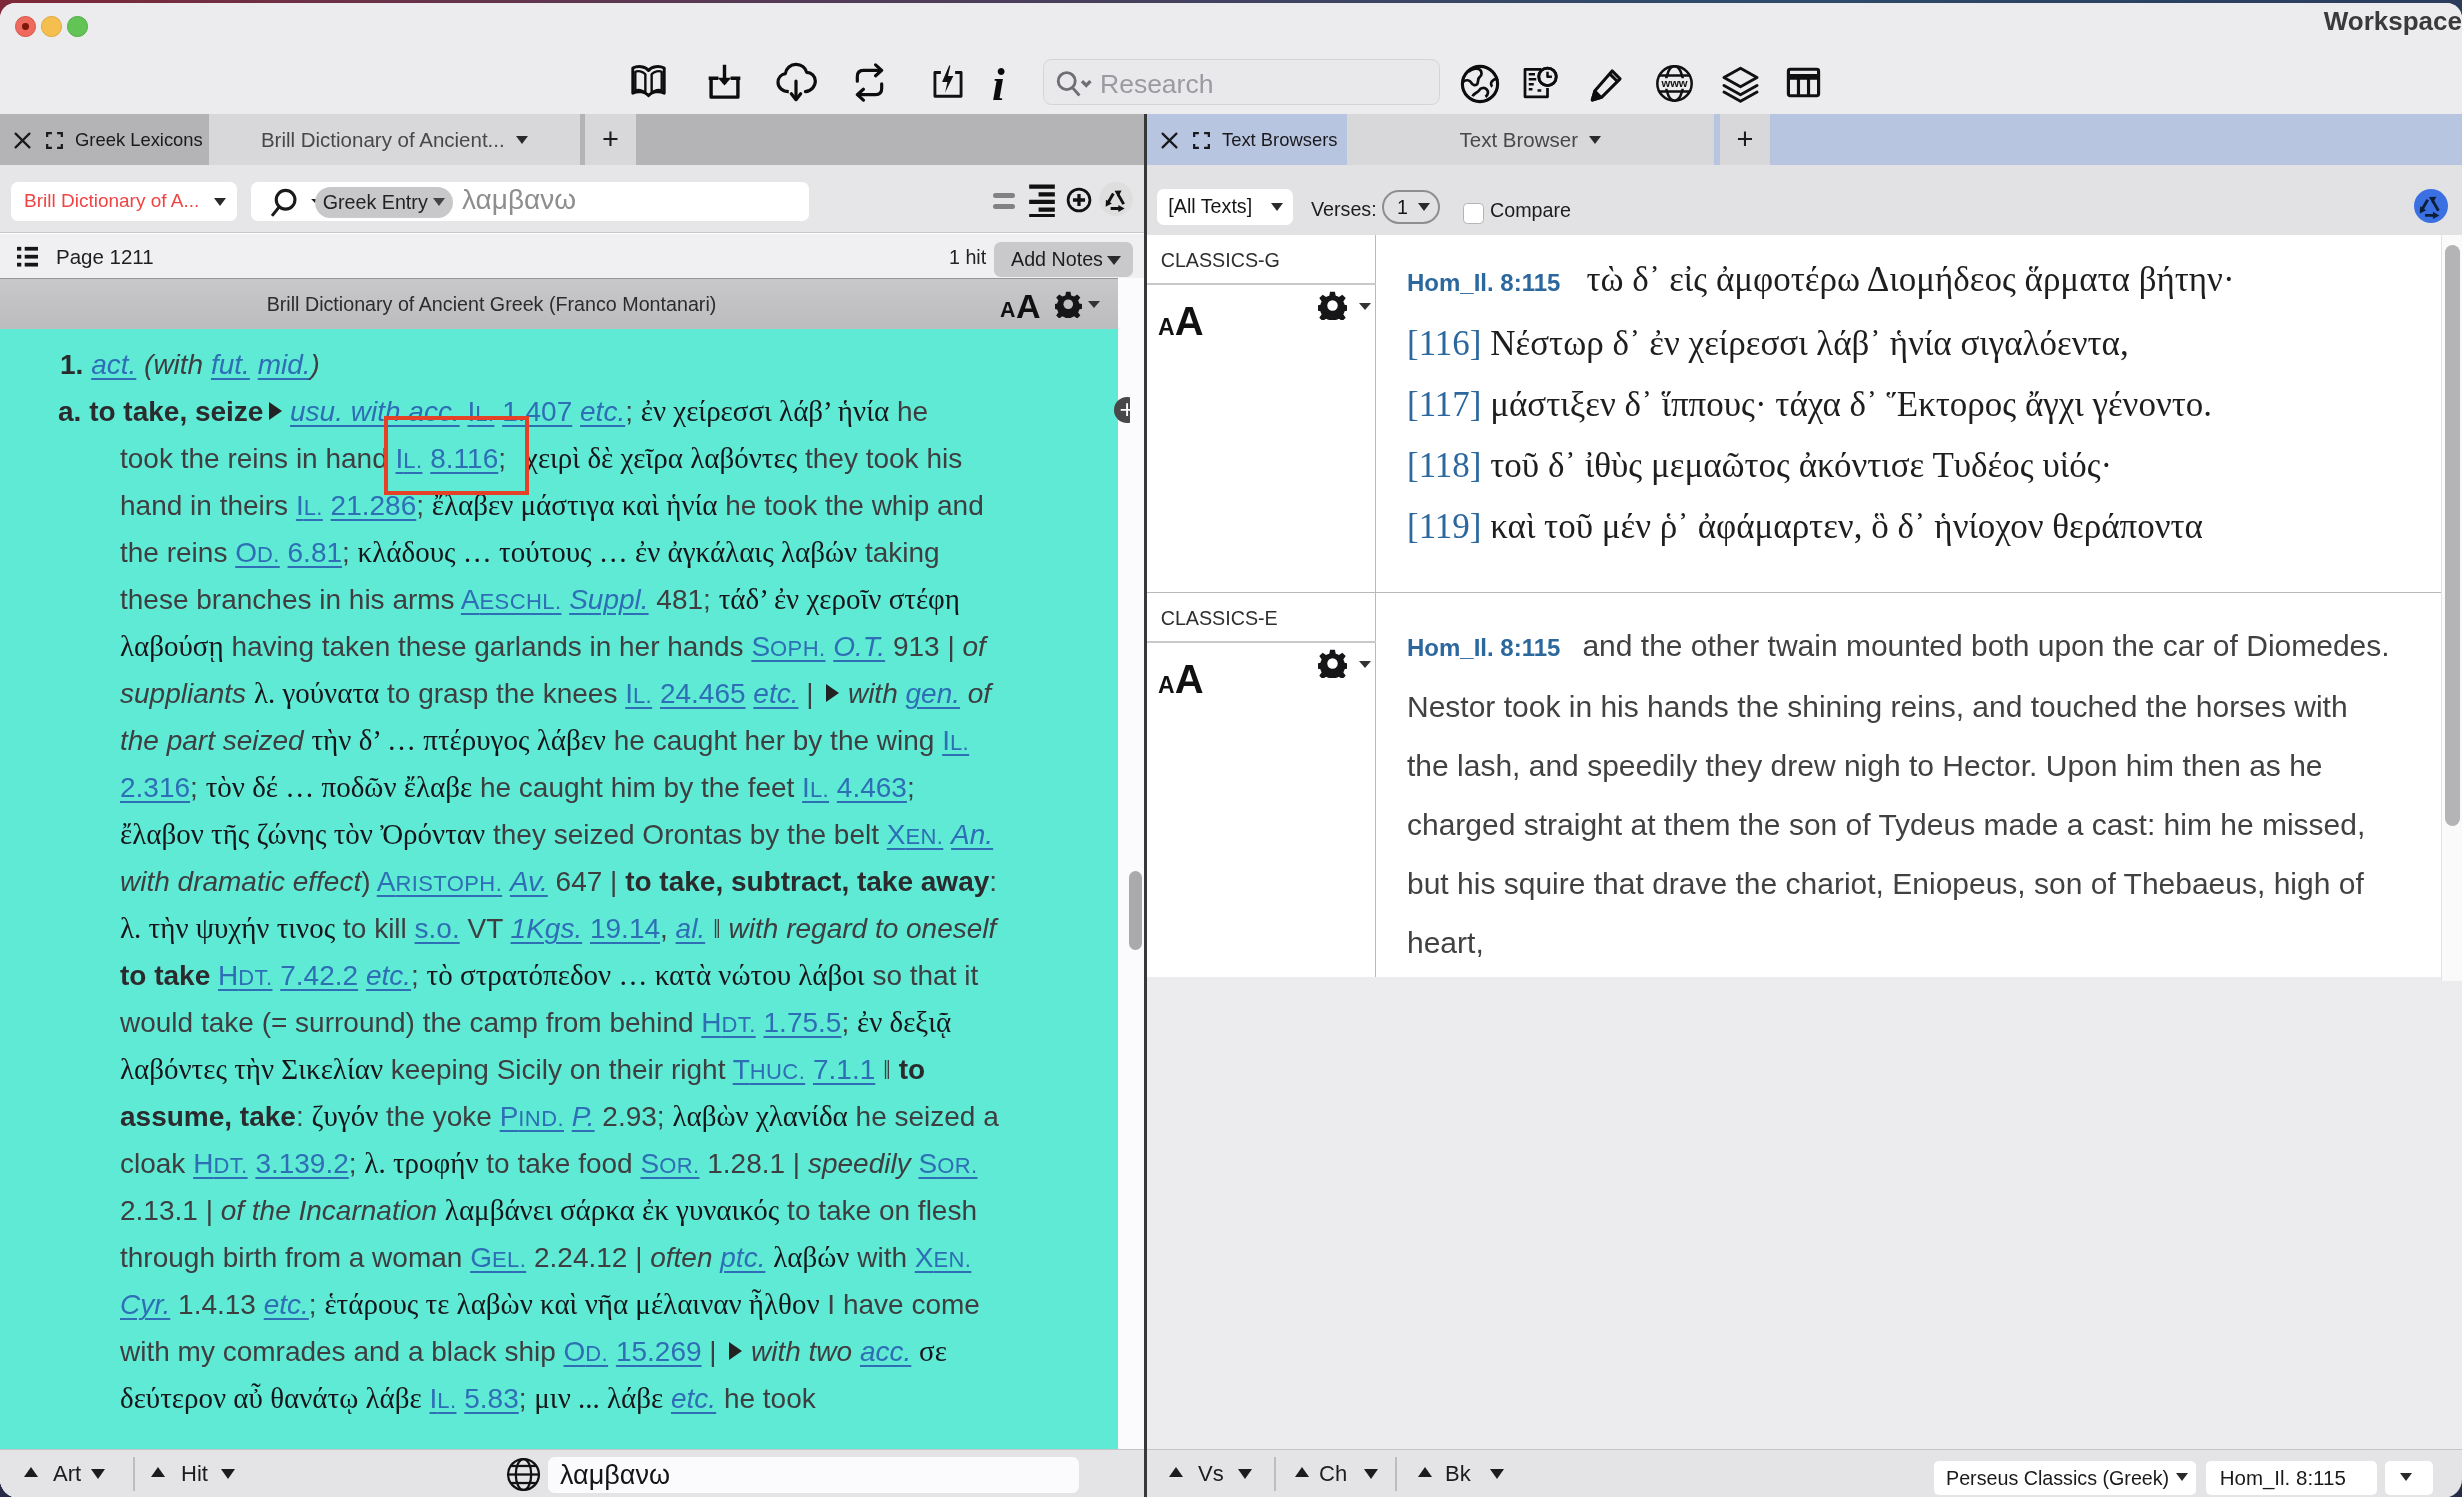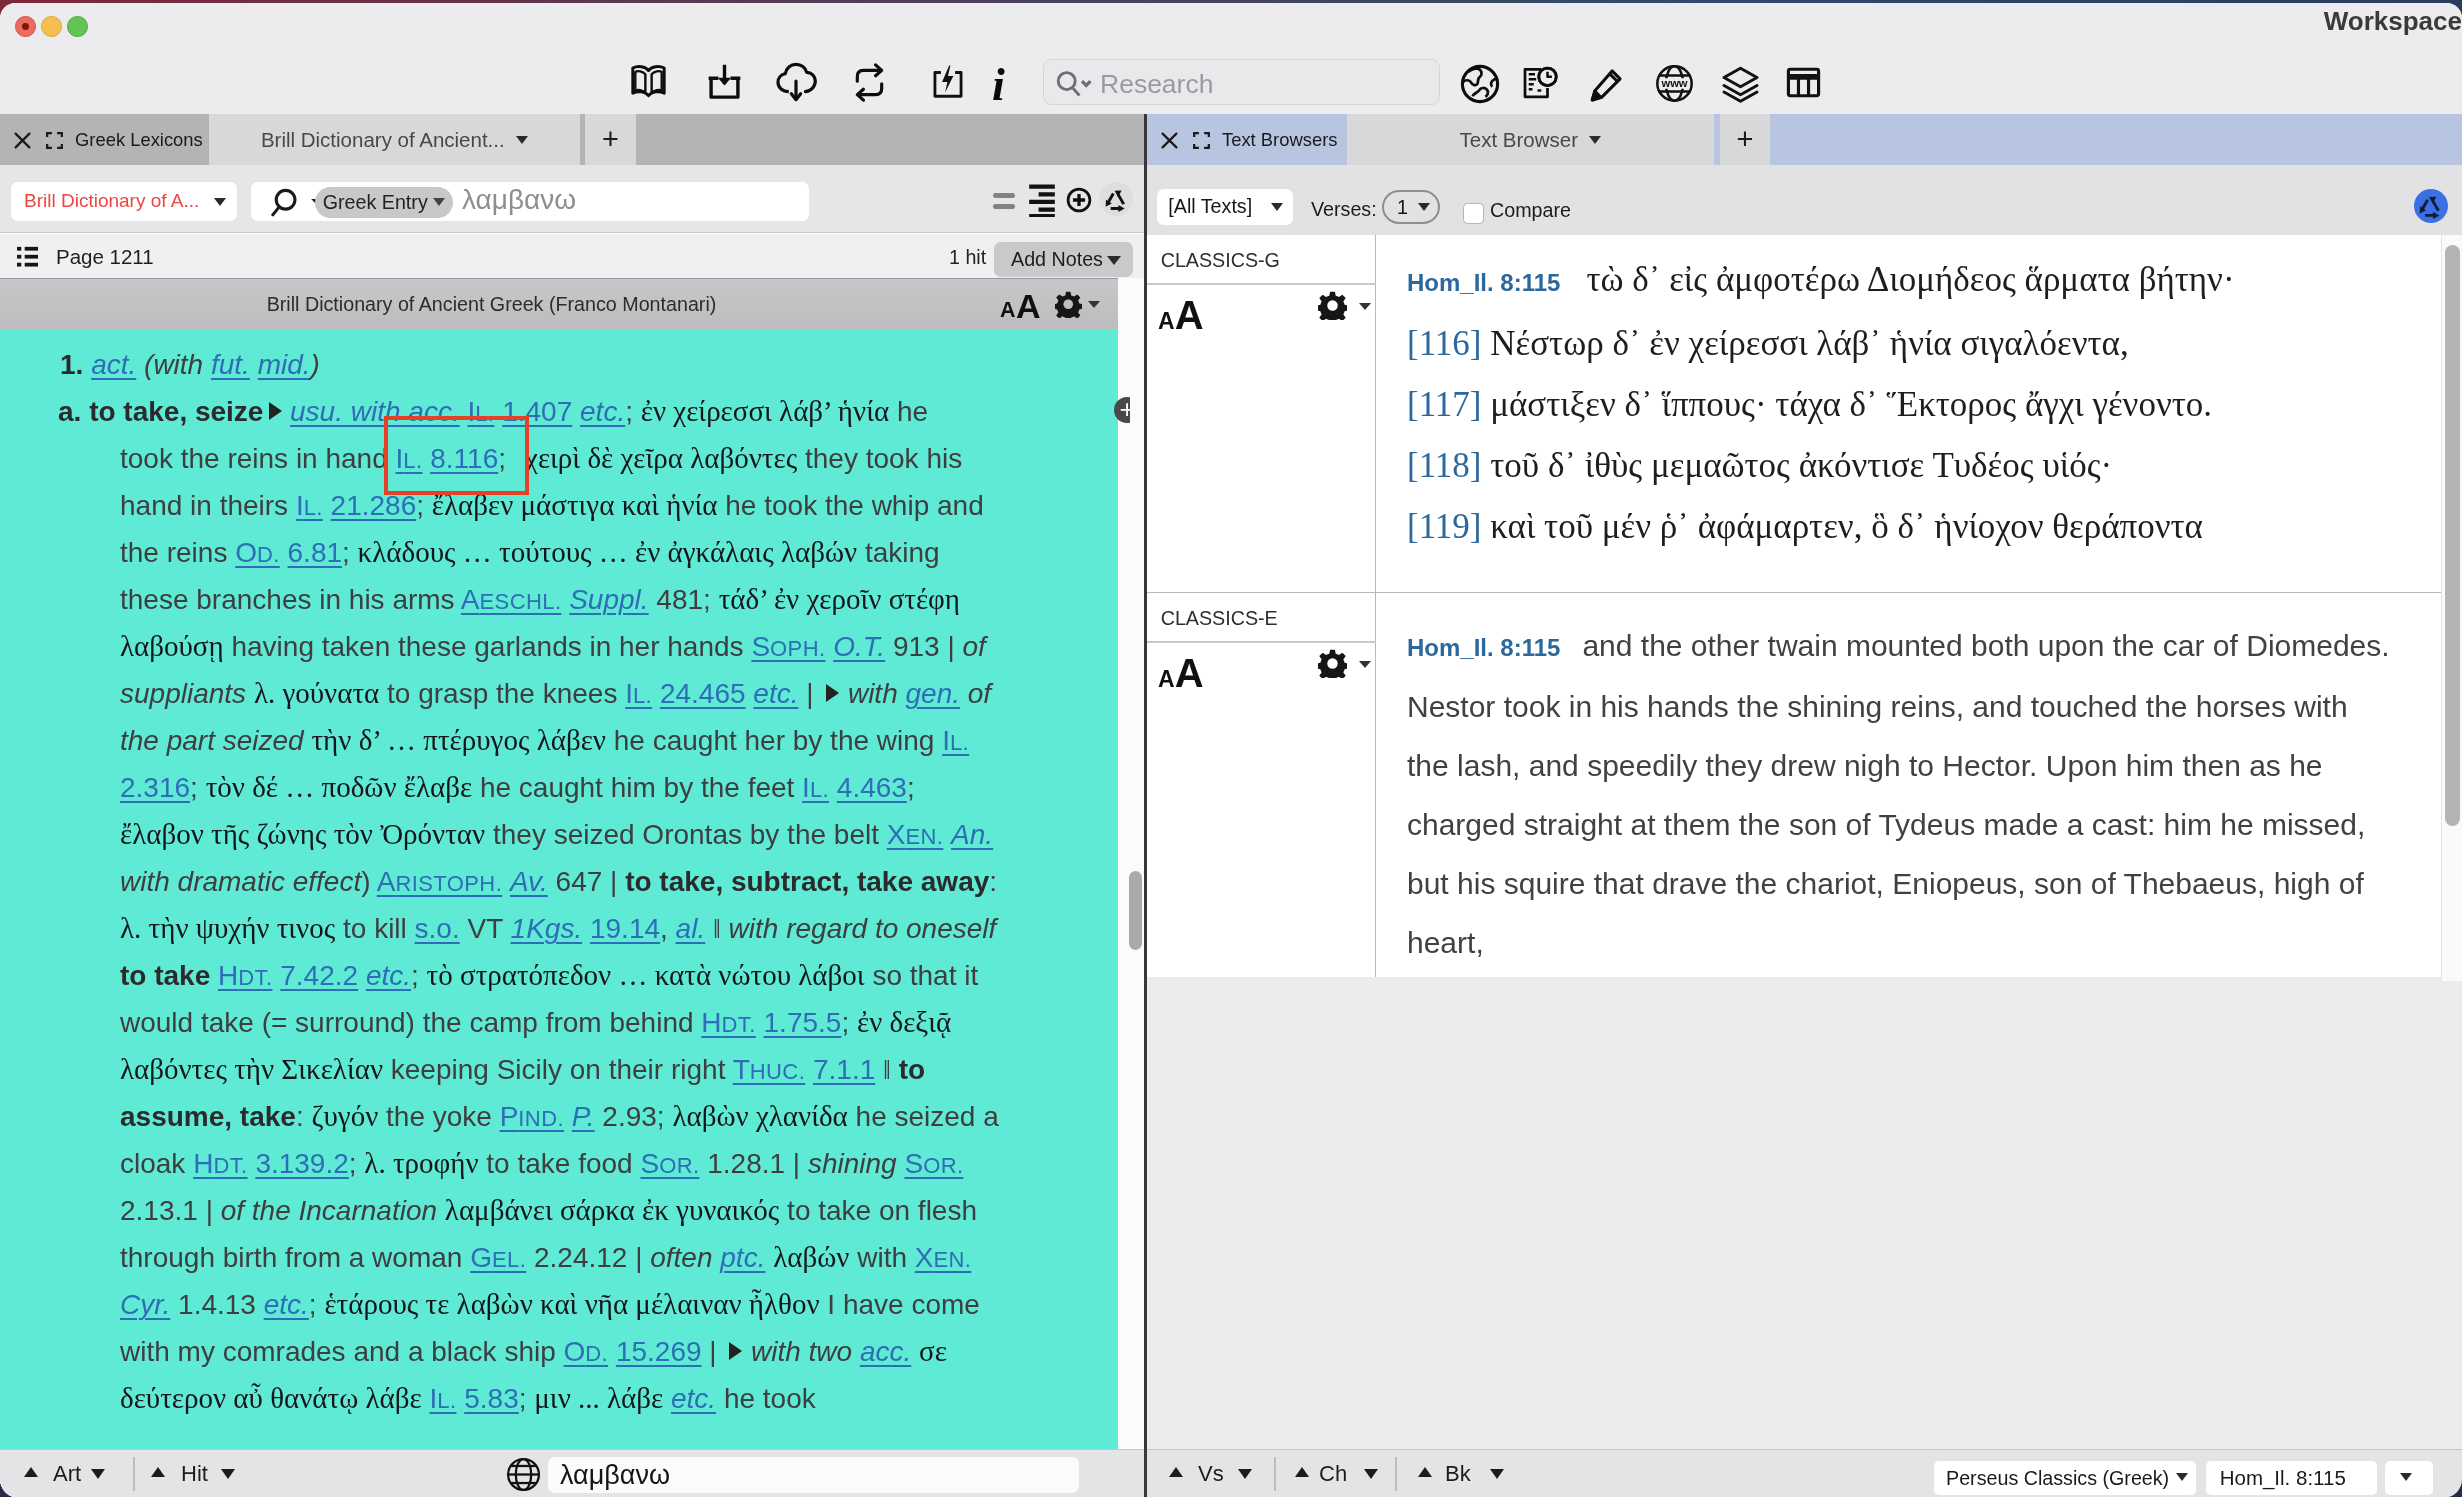--- a/index.html
+++ b/index.html
@@ -52,21 +52,21 @@
 #rbottom{position:absolute;left:0;top:1335px;width:100%;height:48px;background:#e4e4e6;border-top:1.7px solid #c5c5c7;font-size:22px;color:#1c1c1e}
 .caru{display:inline-block;width:0;height:0;border-left:7.7px solid transparent;border-right:7.7px solid transparent;border-bottom:10.3px solid #1c1c1e}
 .card{display:inline-block;width:0;height:0;border-left:7.7px solid transparent;border-right:7.7px solid transparent;border-top:10.3px solid #1c1c1e}
 .cars{display:inline-block;width:0;height:0;border-left:6.8px solid transparent;border-right:6.8px solid transparent;border-top:8.5px solid #2a2a2c}
 
 #rcontent{position:absolute;left:0;top:121px;width:1315px;height:1214px;background:#ececee}
 .pane{position:absolute;left:0;width:1315px;background:#fff}
 .sidebar{position:absolute;left:0;top:0;width:229px;height:100%;border-right:1.7px solid #b9b9bb}
 .sbt{position:absolute;left:13.7px;top:13.7px;font-size:19.7px;color:#2e2e30}
 .sbline{position:absolute;left:0;top:48px;width:229px;height:1.7px;background:#c9c9cb}
-.aa{position:absolute;left:11px;top:60px;color:#111;line-height:1}
+.aa{position:absolute;left:11px;top:66px;color:#111;line-height:1}
 .gear{position:absolute;left:171px;top:56px}
 .rtxt{position:absolute;left:229px;top:0}
 .gline{white-space:nowrap;font-family:"Liberation Serif",serif;font-size:35px;line-height:61px;color:#1e1e20}
 .vnum{color:#2c689e}
 .homil{font-family:"Liberation Sans",sans-serif;font-weight:bold;font-size:24px;color:#2c689e}
 .eline{white-space:nowrap;font-size:30px;line-height:59px;color:#414143}
 #rscroll{position:absolute;left:1294px;top:0px;width:20.5px;height:746px;background:#fafafa;border-left:1.7px solid #e2e2e4}
 #rthumb{position:absolute;left:1298px;top:9.4px;width:14.5px;height:581px;border-radius:7.7px;background:#b4b4b6}
 </style></head><body>
 <div id="win">
@@ -231,21 +231,21 @@
       <div class="ln"><span class="i">suppliants</span> <span class="gk">λ. γούνατα</span> to grasp the knees <span class="L">I<span class="sc2">L.</span></span> <span class="L">24.465</span> <span class="L i">etc.</span> | <span class="tri"></span><span class="i">with</span> <span class="L i">gen.</span> <span class="i">of</span></div>
       <div class="ln"><span class="i">the part seized</span> <span class="gk">τὴν δ’ … πτέρυγος λάβεν</span> he caught her by the wing <span class="L">I<span class="sc2">L.</span></span></div>
       <div class="ln"><span class="L">2.316</span>; <span class="gk">τὸν δέ … ποδῶν ἔλαβε</span> he caught him by the feet <span class="L">I<span class="sc2">L.</span></span> <span class="L">4.463</span>;</div>
       <div class="ln"><span class="gk">ἔλαβον τῆς ζώνης τὸν Ὀρόνταν</span> they seized Orontas by the belt <span class="L">X<span class="sc2">EN.</span></span> <span class="L i">An.</span></div>
       <div class="ln"><span class="i">with dramatic effect</span>) <span class="L">A<span class="sc2">RISTOPH.</span></span> <span class="L i">Av.</span> 647 | <b>to take, subtract, take away</b>:</div>
       <div class="ln"><span class="gk">λ. τὴν ψυχήν τινος</span> to kill <span class="L">s.o.</span> VT <span class="L i">1Kgs.</span> <span class="L">19.14</span>, <span class="L i">al.</span> <span class="dbar">‖</span> <span class="i">with regard to oneself</span></div>
       <div class="ln"><b>to take</b> <span class="L">H<span class="sc2">DT.</span></span> <span class="L">7.42.2</span> <span class="L i">etc.</span>; <span class="gk">τὸ στρατόπεδον … κατὰ νώτου λάβοι</span> so that it</div>
       <div class="ln">would take (= surround) the camp from behind <span class="L">H<span class="sc2">DT.</span></span> <span class="L">1.75.5</span>; <span class="gk">ἐν δεξιᾷ</span></div>
       <div class="ln"><span class="gk">λαβόντες τὴν Σικελίαν</span> keeping Sicily on their right <span class="L">T<span class="sc2">HUC.</span></span> <span class="L">7.1.1</span> <span class="dbar">‖</span> <b>to</b></div>
       <div class="ln"><b>assume, take</b>: <span class="gk">ζυγόν</span> the yoke <span class="L">P<span class="sc2">IND.</span></span> <span class="L i">P.</span> 2.93; <span class="gk">λαβὼν χλανίδα</span> he seized a</div>
-      <div class="ln">cloak <span class="L">H<span class="sc2">DT.</span></span> <span class="L">3.139.2</span>; <span class="gk">λ. τροφήν</span> to take food <span class="L">S<span class="sc2">OR.</span></span> 1.28.1 | <span class="i">shining</span> <span class="L">S<span class="sc2">OR.</span></span></div>
+      <div class="ln">cloak <span class="L">H<span class="sc2">DT.</span></span> <span class="L">3.139.2</span>; <span class="gk">λ. τροφήν</span> to take food <span class="L">S<span class="sc2">OR.</span></span> 1.28.1 | <span class="i">speedily</span> <span class="L">S<span class="sc2">OR.</span></span></div>
       <div class="ln">2.13.1 | <span class="i">of the Incarnation</span> <span class="gk">λαμβάνει σάρκα ἐκ γυναικός</span> to take on flesh</div>
       <div class="ln">through birth from a woman <span class="L">G<span class="sc2">EL.</span></span> 2.24.12 | <span class="i">often</span> <span class="L i">ptc.</span> <span class="gk">λαβών</span> with <span class="L">X<span class="sc2">EN.</span></span></div>
       <div class="ln"><span class="L i">Cyr.</span> 1.4.13 <span class="L i">etc.</span>; <span class="gk">ἑτάρους τε λαβὼν καὶ νῆα μέλαιναν ἦλθον</span> I have come</div>
       <div class="ln">with my comrades and a black ship <span class="L">O<span class="sc2">D.</span></span> <span class="L">15.269</span> | <span class="tri"></span><span class="i">with two</span> <span class="L i">acc.</span> <span class="gk">σε</span></div>
       <div class="ln"><span class="gk">δεύτερον αὖ θανάτῳ λάβε</span> <span class="L">I<span class="sc2">L.</span></span> <span class="L">5.83</span>; <span class="gk">μιν ... λάβε</span> <span class="L i">etc.</span> he took</div>
       </div>
       <div id="redbox"></div>
       <div id="plusbtn">+</div>
     </div>
     <div id="lscroll"></div>

